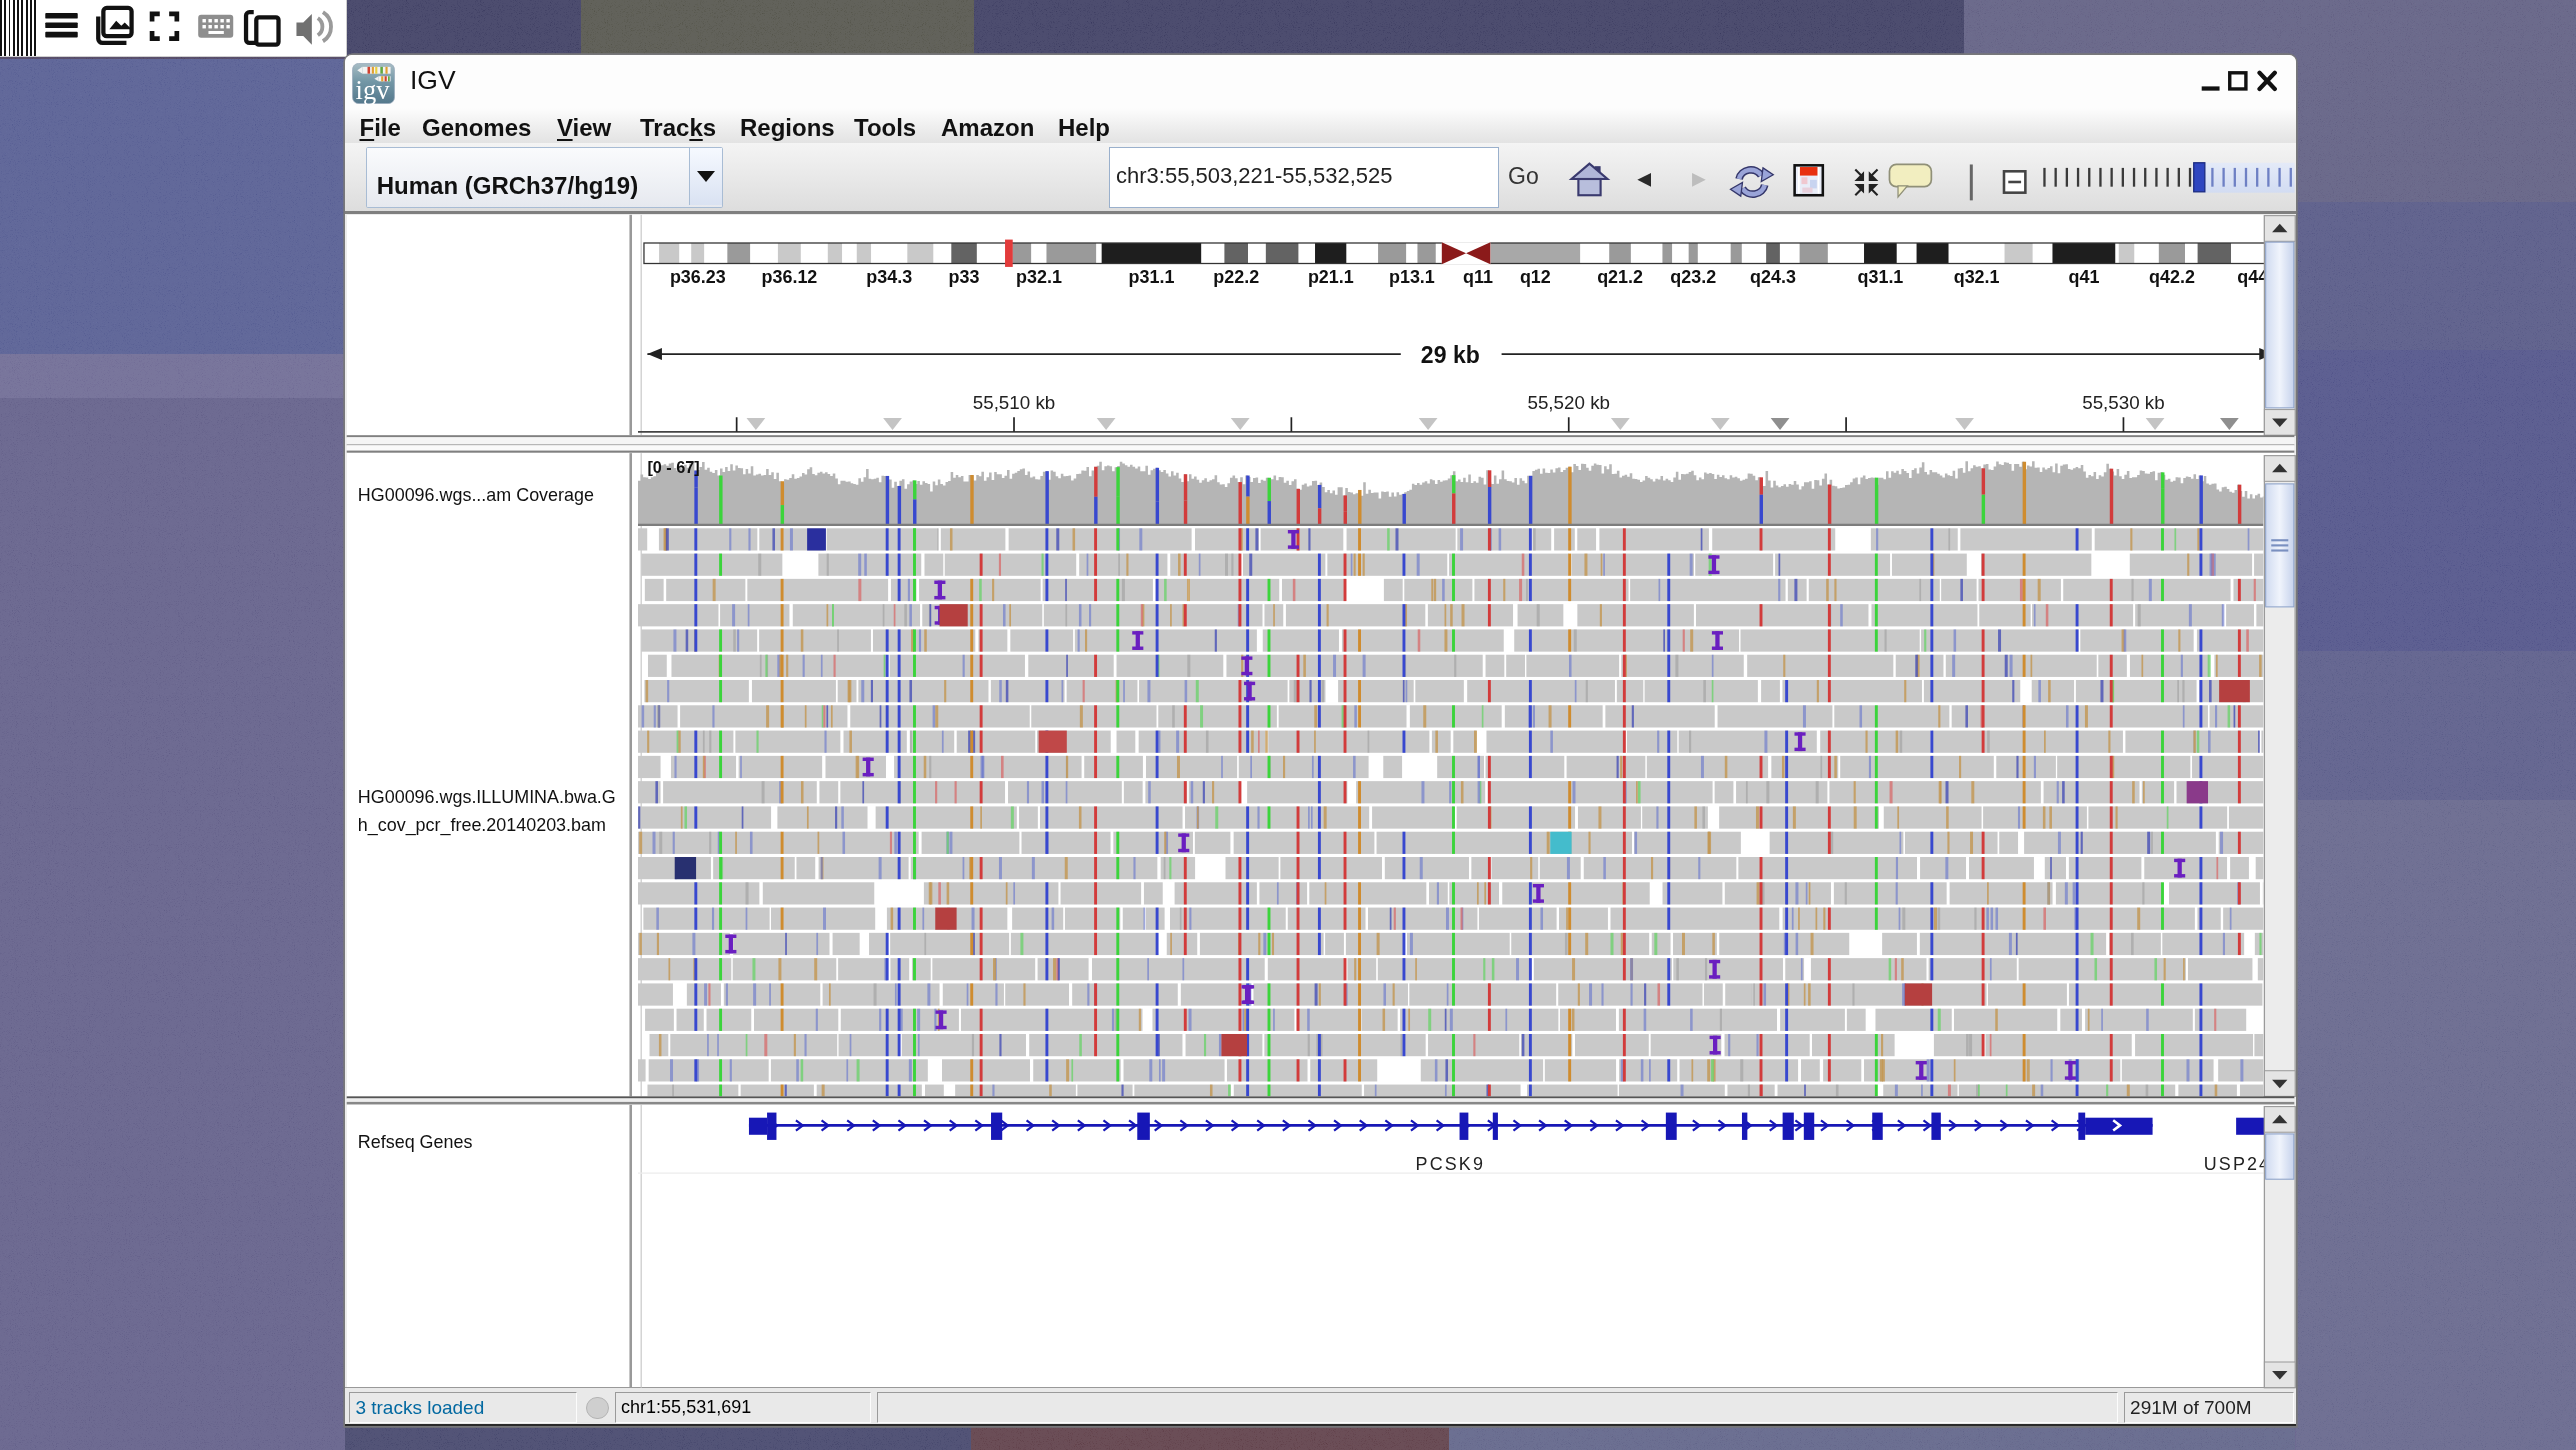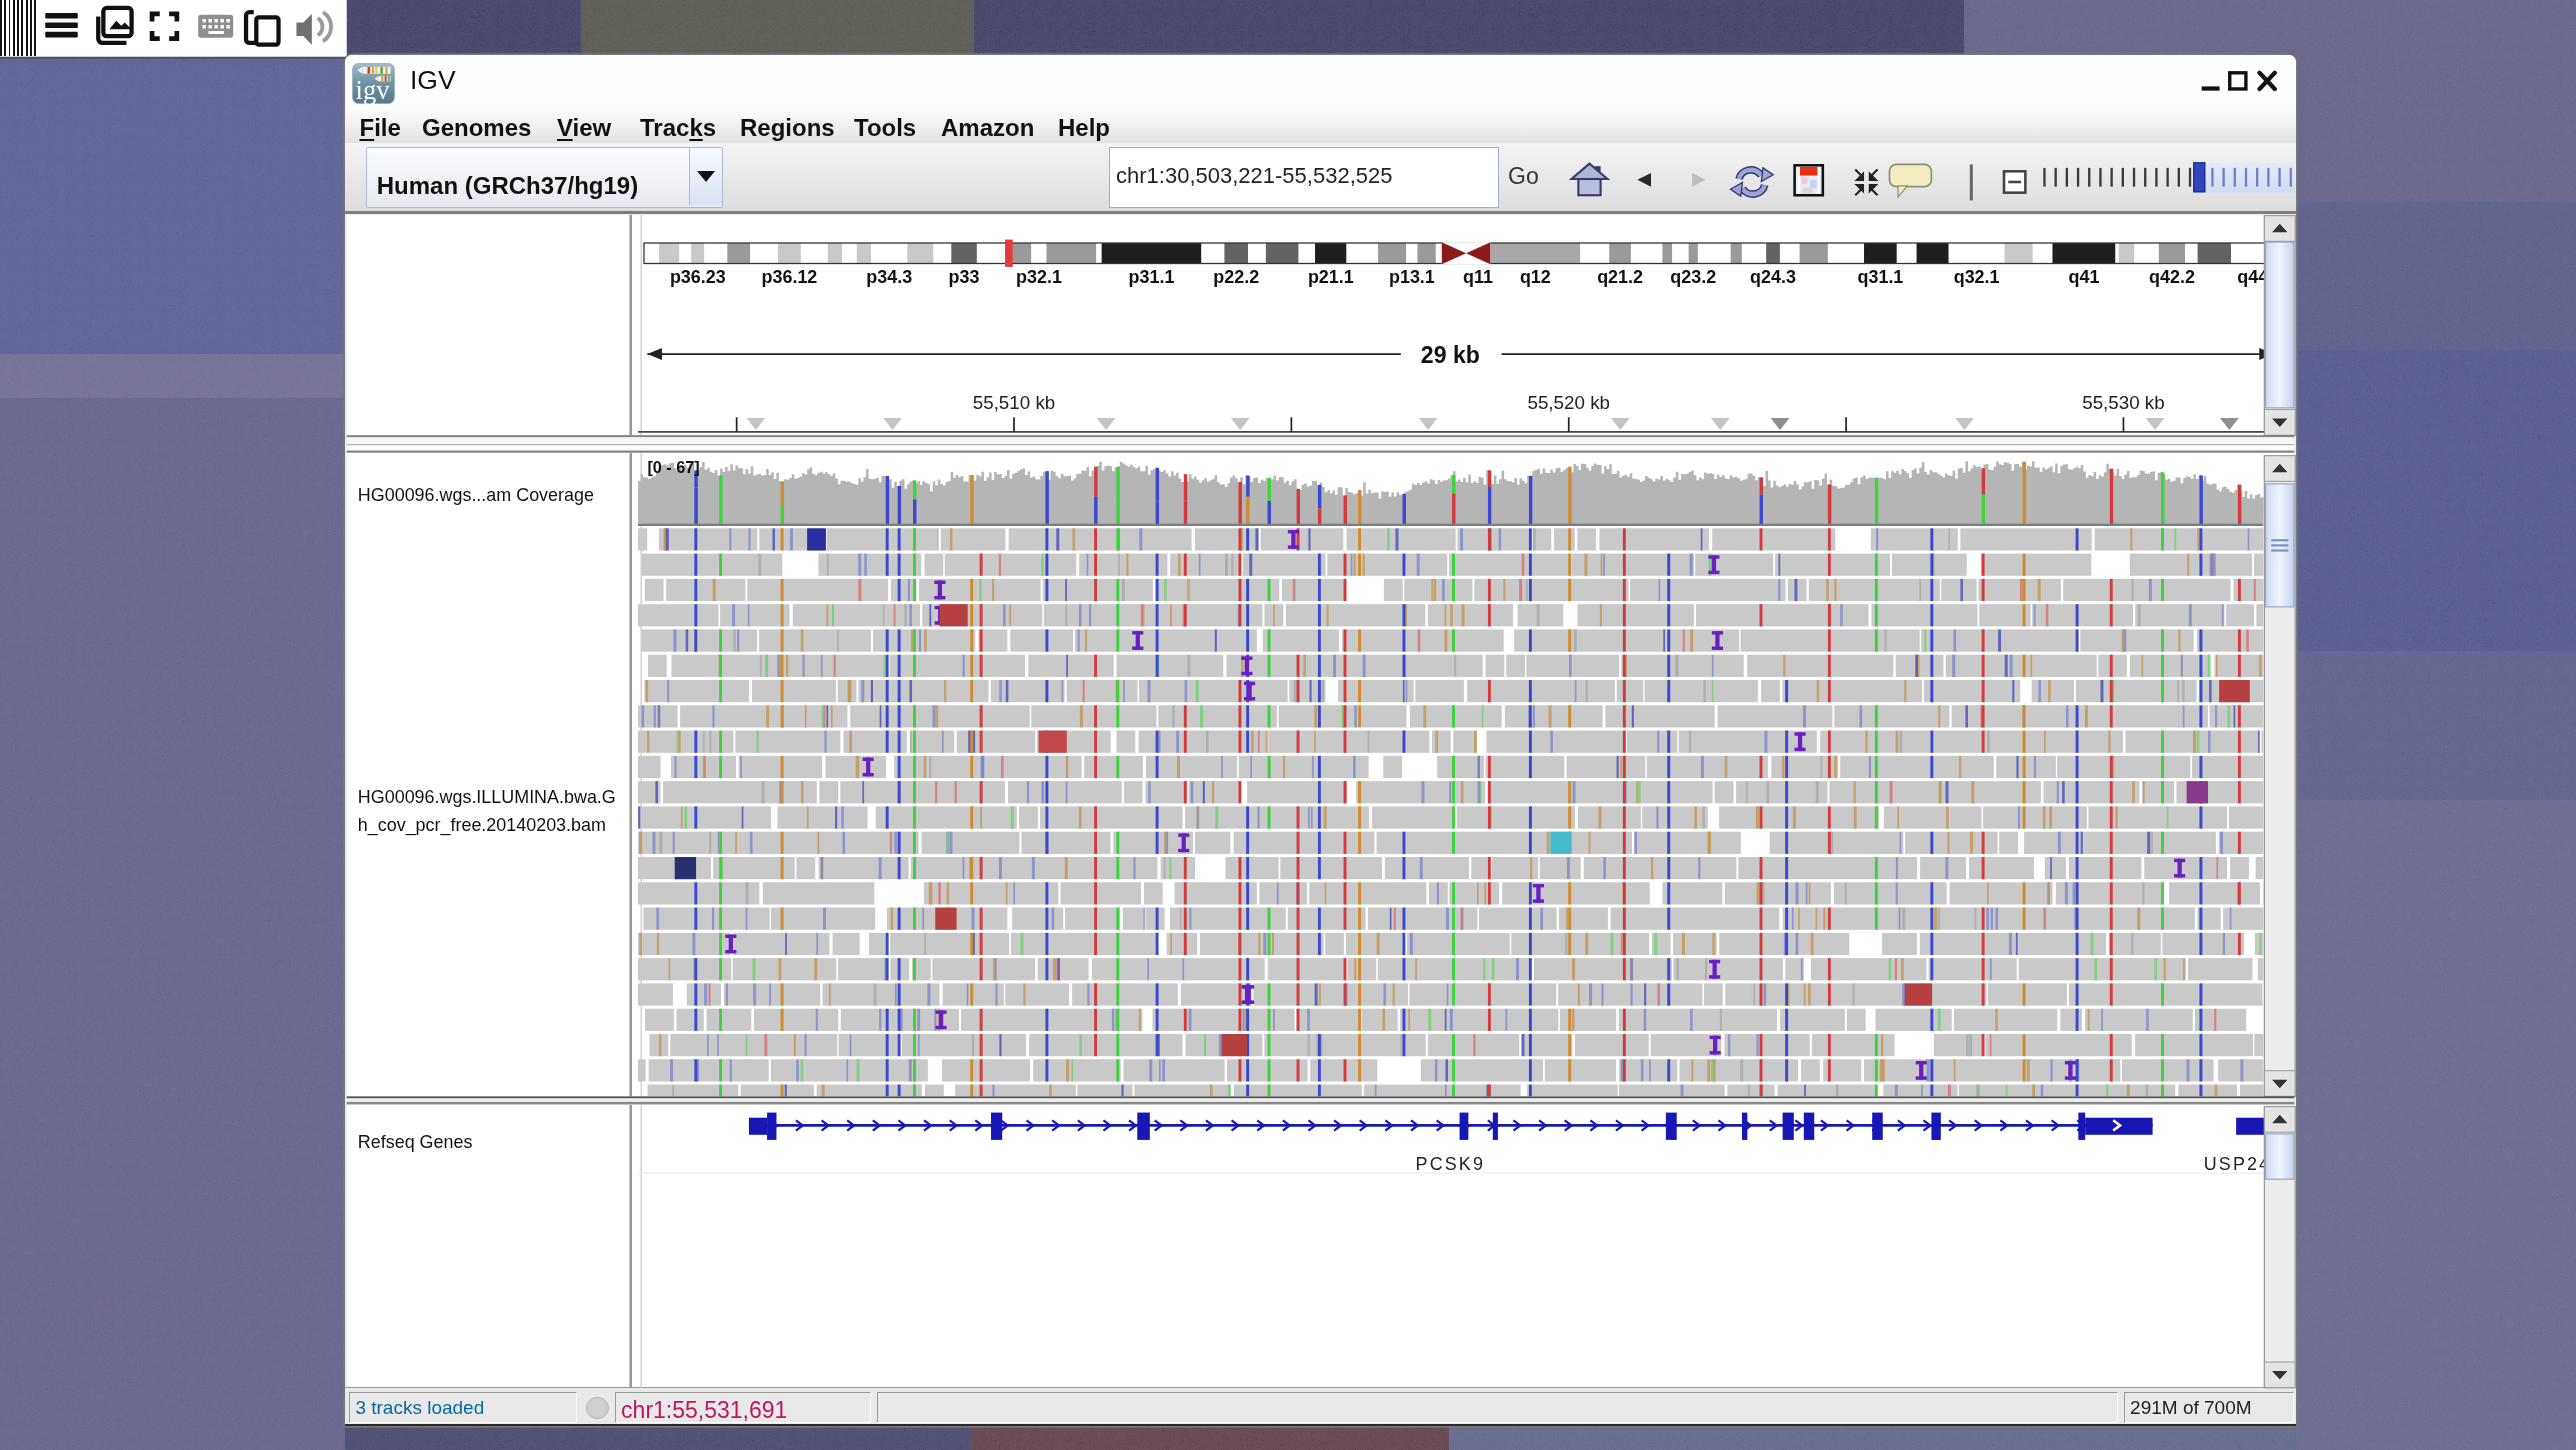--- a/index.html
+++ b/index.html
@@ -112,21 +112,21 @@
   </svg>
 </div>
     <div style="position:absolute;left:0;top:88px;width:1951px;height:68px;background:linear-gradient(#f4f4f4,#dddddd);border-bottom:3.4px solid #7f7f7f"></div>
     <div style="position:absolute;left:21.4px;top:92px;width:357px;height:61px;border:1.7px solid #a8bcd4;background:linear-gradient(#fafbfd,#e6e9ef);border-radius:1.7px;box-sizing:border-box">
 <div style="position:absolute;left:9.4px;top:24px;font-size:24px;font-weight:bold;color:#111;white-space:nowrap">Human (GRCh37/hg19)</div>
 <div style="position:absolute;right:0;top:0;width:32px;height:57px;border-left:1.7px solid #a8bcd4;background:linear-gradient(#f6f9ff,#d9e2f2)">
 <div style="position:absolute;left:6.8px;top:23px;width:0;height:0;border-left:9.4px solid transparent;border-right:9.4px solid transparent;border-top:11px solid #111"></div>
       </div>
     </div>
     <div style="position:absolute;left:764px;top:92px;width:390px;height:61px;border:1.7px solid #9ab0cc;background:#fff;box-sizing:border-box">
-<div style="position:absolute;left:6px;top:14.5px;font-size:22px;color:#222;white-space:nowrap">chr1:30,503,221-55,532,525</div>
+<div style="position:absolute;left:6px;top:14.5px;font-size:22px;color:#222;white-space:nowrap">chr3:55,503,221-55,532,525</div>
     </div>
     <div style="position:absolute;left:1163px;top:108px;font-size:23px;font-weight:normal;color:#333">Go</div>
     <svg style="position:absolute;left:1218px;top:88px" width="735" height="72" viewBox="0 0 860 84">
 <defs>
         <linearGradient id="zslider" x1="0" y1="0" x2="0" y2="1">
           <stop offset="0" stop-color="#e4eaf8"></stop>
           <stop offset="1" stop-color="#d2dcf2"></stop>
         </linearGradient>
       </defs>
 <g transform="translate(-1830,-167)">
@@ -2366,21 +2366,21 @@
       <rect x="2651" y="1594" width="36" height="30" fill="#e4e4e4" stroke="#9a9a9a" stroke-width="1.2"></rect>
       <polygon points="2660,1604.5 2678,1604.5 2669,1614.5" fill="#333"></polygon>
       <rect x="2652.5" y="1327" width="33" height="53" fill="url(#sbth)" stroke="#8aa0c8" stroke-width="1.2"></rect>
     </svg>
     <div style="position:absolute;left:0;top:1332px;width:1951px;height:36px;background:#e9e9e9;border-top:1.7px solid #999">
       <div style="position:absolute;left:4.3px;top:4.3px;width:228px;height:31px;background:#e9e9e9;border-top:1.7px solid #9a9a9a;border-left:1.7px solid #9a9a9a;border-bottom:1.7px solid #fcfcfc;border-right:1.7px solid #fcfcfc;box-sizing:border-box">
         <div style="position:absolute;left:5.1px;top:3.4px;font-size:19px;color:#0369a1;white-space:nowrap">3 tracks loaded</div>
       </div>
       <div style="position:absolute;left:241px;top:8.5px;width:20.5px;height:20.5px;border-radius:50%;background:#cfcfcf;border:1.7px solid #b4b4b4"></div>
       <div style="position:absolute;left:270px;top:4.3px;width:256px;height:31px;background:#e9e9e9;border-top:1.7px solid #9a9a9a;border-left:1.7px solid #9a9a9a;border-bottom:1.7px solid #fcfcfc;border-right:1.7px solid #fcfcfc;box-sizing:border-box">
-        <div style="position:absolute;left:5.1px;top:3.4px;font-size:23px;color:#be185d;white-space:nowrap">chr1:55,531,691</div>
+        <div style="position:absolute;left:5.1px;top:3.4px;font-size:18px;color:#000000;white-space:nowrap">chr1:55,531,691</div>
       </div>
       <div style="position:absolute;left:532px;top:4.3px;width:1241px;height:31px;background:#e9e9e9;border-top:1.7px solid #9a9a9a;border-left:1.7px solid #9a9a9a;border-bottom:1.7px solid #fcfcfc;border-right:1.7px solid #fcfcfc;box-sizing:border-box">
         <div style="position:absolute;left:5.1px;top:3.4px;font-size:19px;color:#222;white-space:nowrap"></div>
       </div>
       <div style="position:absolute;left:1779px;top:4.3px;width:170px;height:31px;background:#e9e9e9;border-top:1.7px solid #9a9a9a;border-left:1.7px solid #9a9a9a;border-bottom:1.7px solid #fcfcfc;border-right:1.7px solid #fcfcfc;box-sizing:border-box">
         <div style="position:absolute;left:5.1px;top:3.4px;font-size:19px;color:#222;white-space:nowrap">291M of 700M</div>
       </div>
     </div>
   </div>
 

